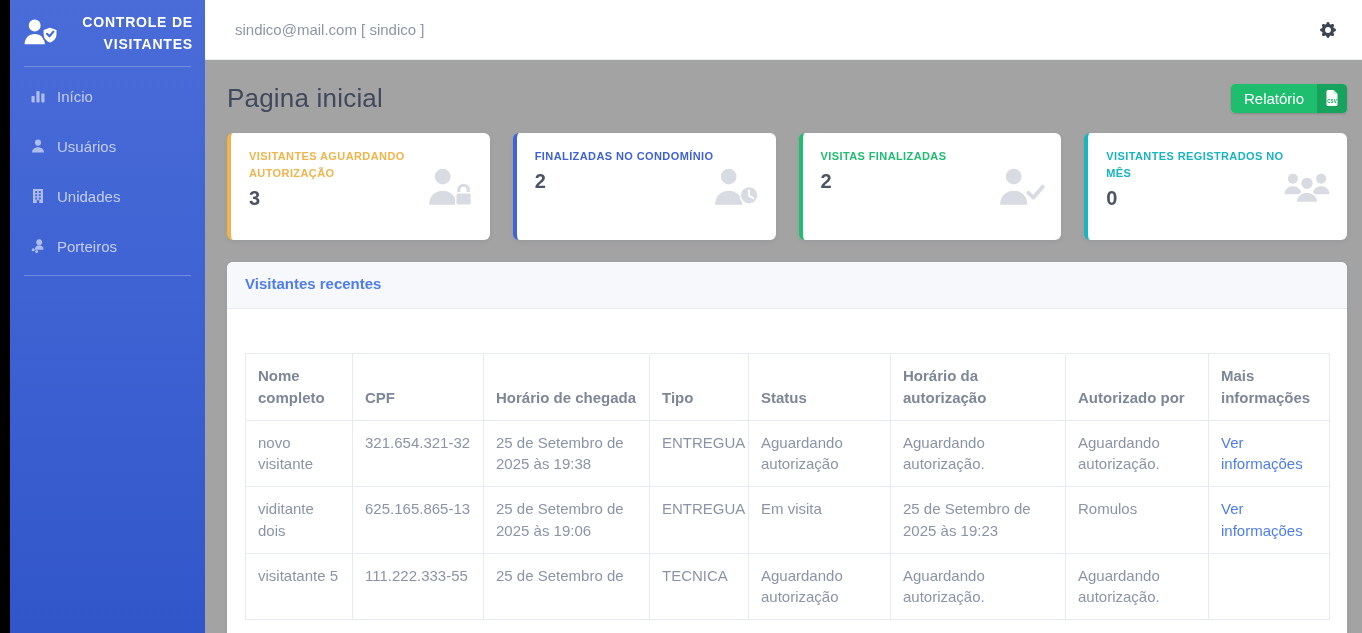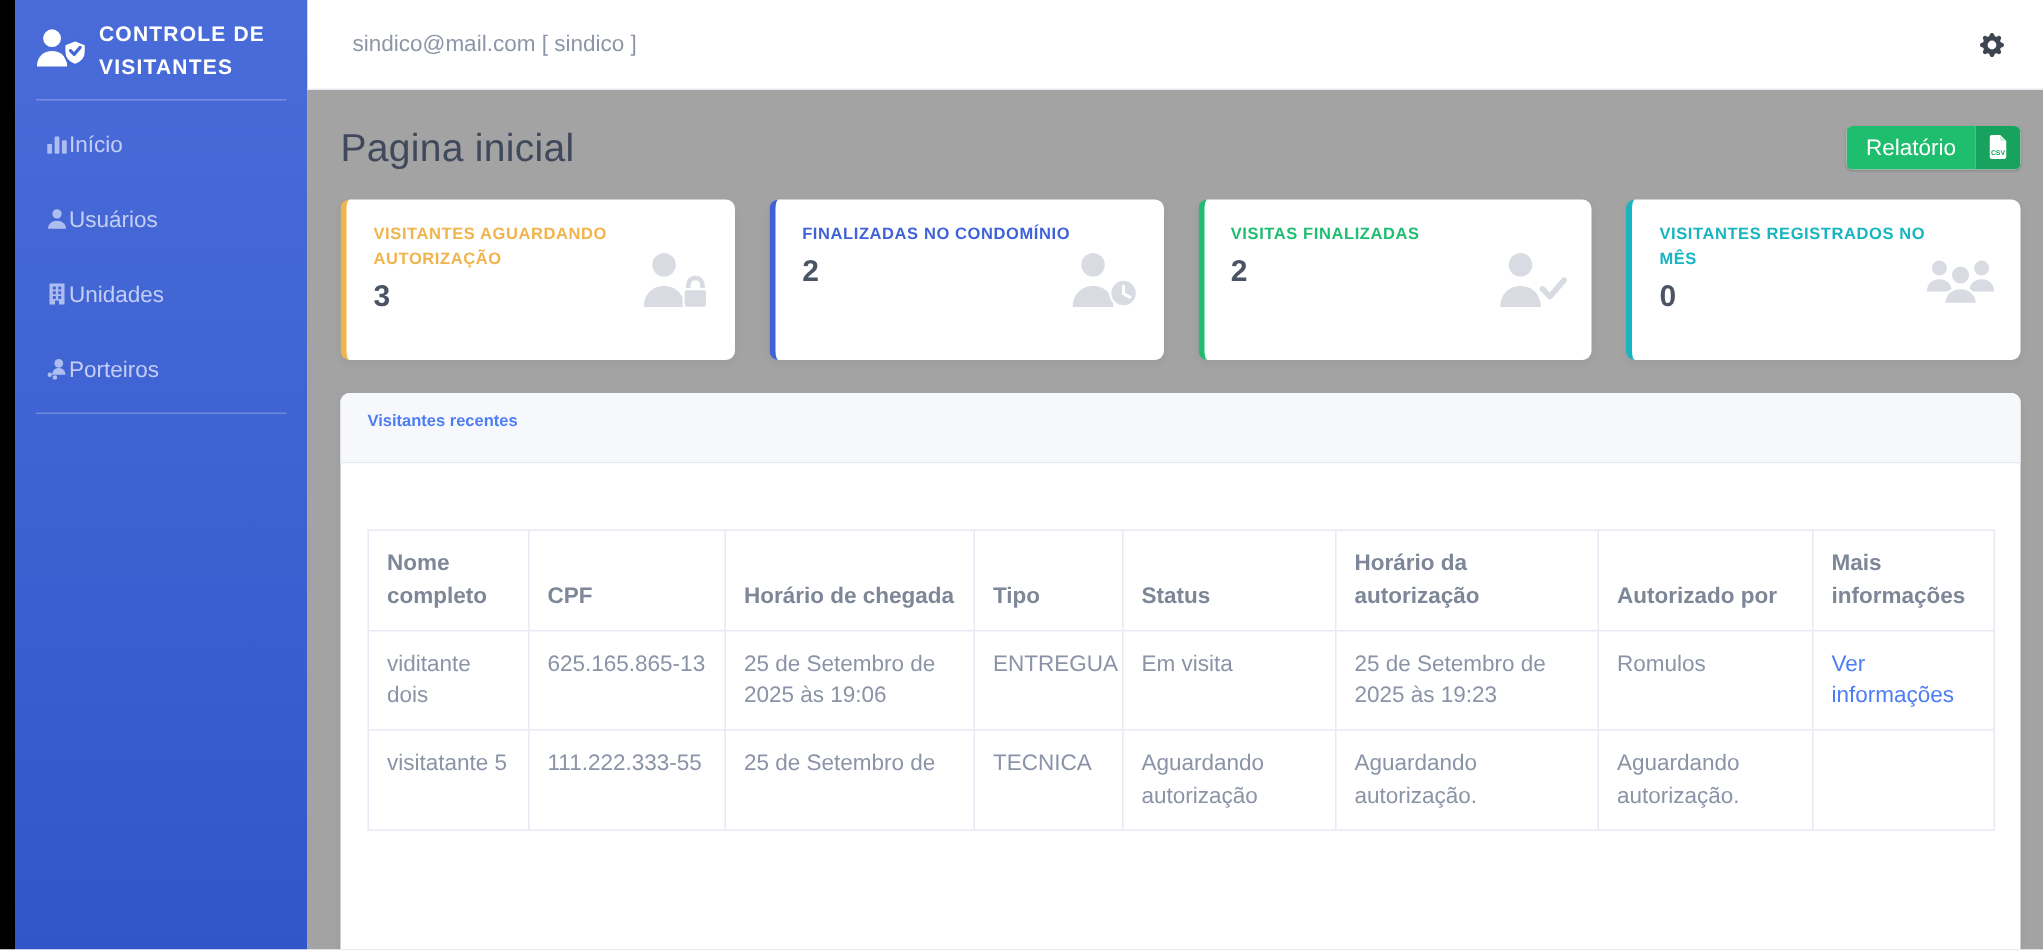--- a/index.html
+++ b/index.html
@@ -8,24 +8,24 @@
 
   .app { width:1362px; height:633px; display:flex; overflow:hidden; }
 
   
   .edge { width:10px; flex:0 0 10px; background:#000; }
 
   
   .sidebar { width:195px; flex:0 0 195px; background:linear-gradient(180deg,#4a6cd9 0%,#3e62d2 50%,#3156c9 100%); color:#fff; display:flex; flex-direction:column; }
   .brand { display:flex; align-items:center; gap:8px; padding:11px 12px; cursor:pointer; }
   .brand-icon { flex:0 0 36px; height:32px; display:flex; align-items:center; }
-  .brand-text { flex:1; text-align:left; font-size:14px; font-weight:bold; letter-spacing:.8px; line-height:22px; color:#fff; }
+  .brand-text { flex:1; text-align:right; font-size:14px; font-weight:bold; letter-spacing:.8px; line-height:22px; color:#fff; }
   .sidebar-divider { border-top:1px solid rgba(255,255,255,.25); margin:0 14px; }
   .nav { padding:4px 0; }
-  .nav-item { display:flex; align-items:center; height:50px; padding:0 20px; color:#c4cef4; font-size:15px; cursor:pointer; text-decoration:none; }
+  .nav-item { display:flex; align-items:center; gap:11px; height:50px; padding:0 20px; color:#c4cef4; font-size:15px; cursor:pointer; text-decoration:none; }
   .nav-icon { width:16px; height:16px; flex:0 0 16px; color:#aebdf0; display:flex; }
   .nav-icon svg { width:16px; height:16px; }
 
   
   .main { flex:1; min-width:0; display:flex; flex-direction:column; background:#a3a3a3; }
   .topbar { height:60px; flex:0 0 60px; background:#fff; border-bottom:1px solid #e9ecf3; display:flex; align-items:center; justify-content:space-between; padding:0 24px 0 30px; }
   .topbar-user { color:#8d96a8; font-size:15px; }
   .gear-btn { background:none; border:none; cursor:pointer; width:20px; height:20px; color:#3d4551; display:flex; align-items:center; justify-content:center; }
   .gear-btn svg { width:16px; height:16px; }
 
@@ -41,21 +41,21 @@
   
   .cards { display:flex; gap:23px; }
   .card { position:relative; flex:1; height:107px; background:#fff; border-radius:6px; border-left:4px solid #ccc; box-shadow:0 2px 5px rgba(45,55,90,.07); padding:15px 18px; }
   .card-label { font-size:11px; font-weight:bold; letter-spacing:.4px; line-height:1.55; max-width:205px; }
   .card-value { font-size:20px; font-weight:bold; color:#4b5463; margin-top:5px; }
   .card-icon { position:absolute; right:16px; top:50%; transform:translateY(-50%); color:#d9dbe3; display:flex; }
   .card-icon svg { width:48px; height:40px; }
 
   
   .table-card { margin-top:22px; background:#fff; border-radius:6px; box-shadow:0 2px 5px rgba(45,55,90,.07); height:620px; }
-  .table-card-header { background:#f6f8fc; border-bottom:1px solid #e7eaf2; border-radius:6px 6px 0 0; padding:13px 18px; color:#4d7cf3; font-weight:bold; font-size:11px; height:47px; }
+  .table-card-header { background:#f6f8fc; border-bottom:1px solid #e7eaf2; border-radius:6px 6px 0 0; padding:13px 18px; color:#4d7cf3; font-weight:bold; font-size:15px; height:47px; }
   .table-wrap { padding:44px 18px 18px; }
   table { border-collapse:collapse; table-layout:fixed; width:1084px; font-size:15px; }
   th, td { border:1px solid #e7eaf2; text-align:left; padding:11px 10px 11px 12px; line-height:1.45; }
   th { color:#7d8798; font-weight:bold; vertical-align:bottom; }
   td { color:#8b94a7; vertical-align:top; }
   a.link { color:#4d7cf3; text-decoration:none; cursor:pointer; }
 </style>
 </head>
 <body>
 
@@ -220,20 +220,30 @@
                 <th>Horário de chegada</th>
                 <th>Tipo</th>
                 <th>Status</th>
                 <th>Horário da autorização</th>
                 <th>Autorizado por</th>
                 <th>Mais informações</th>
               </tr>
             </thead>
             <tbody>
               <tr>
+                <td>novo visitante</td>
+                <td>321.654.321-32</td>
+                <td>25 de Setembro de 2025 às 19:38</td>
+                <td>ENTREGUA</td>
+                <td>Aguardando autorização</td>
+                <td>Aguardando autorização.</td>
+                <td>Aguardando autorização.</td>
+                <td><a class="link">Ver informações</a></td>
+              </tr>
+              <tr>
                 <td>viditante dois</td>
                 <td>625.165.865-13</td>
                 <td>25 de Setembro de 2025 às 19:06</td>
                 <td>ENTREGUA</td>
                 <td>Em visita</td>
                 <td>25 de Setembro de 2025 às 19:23</td>
                 <td>Romulos</td>
                 <td><a class="link">Ver informações</a></td>
               </tr>
               <tr>

